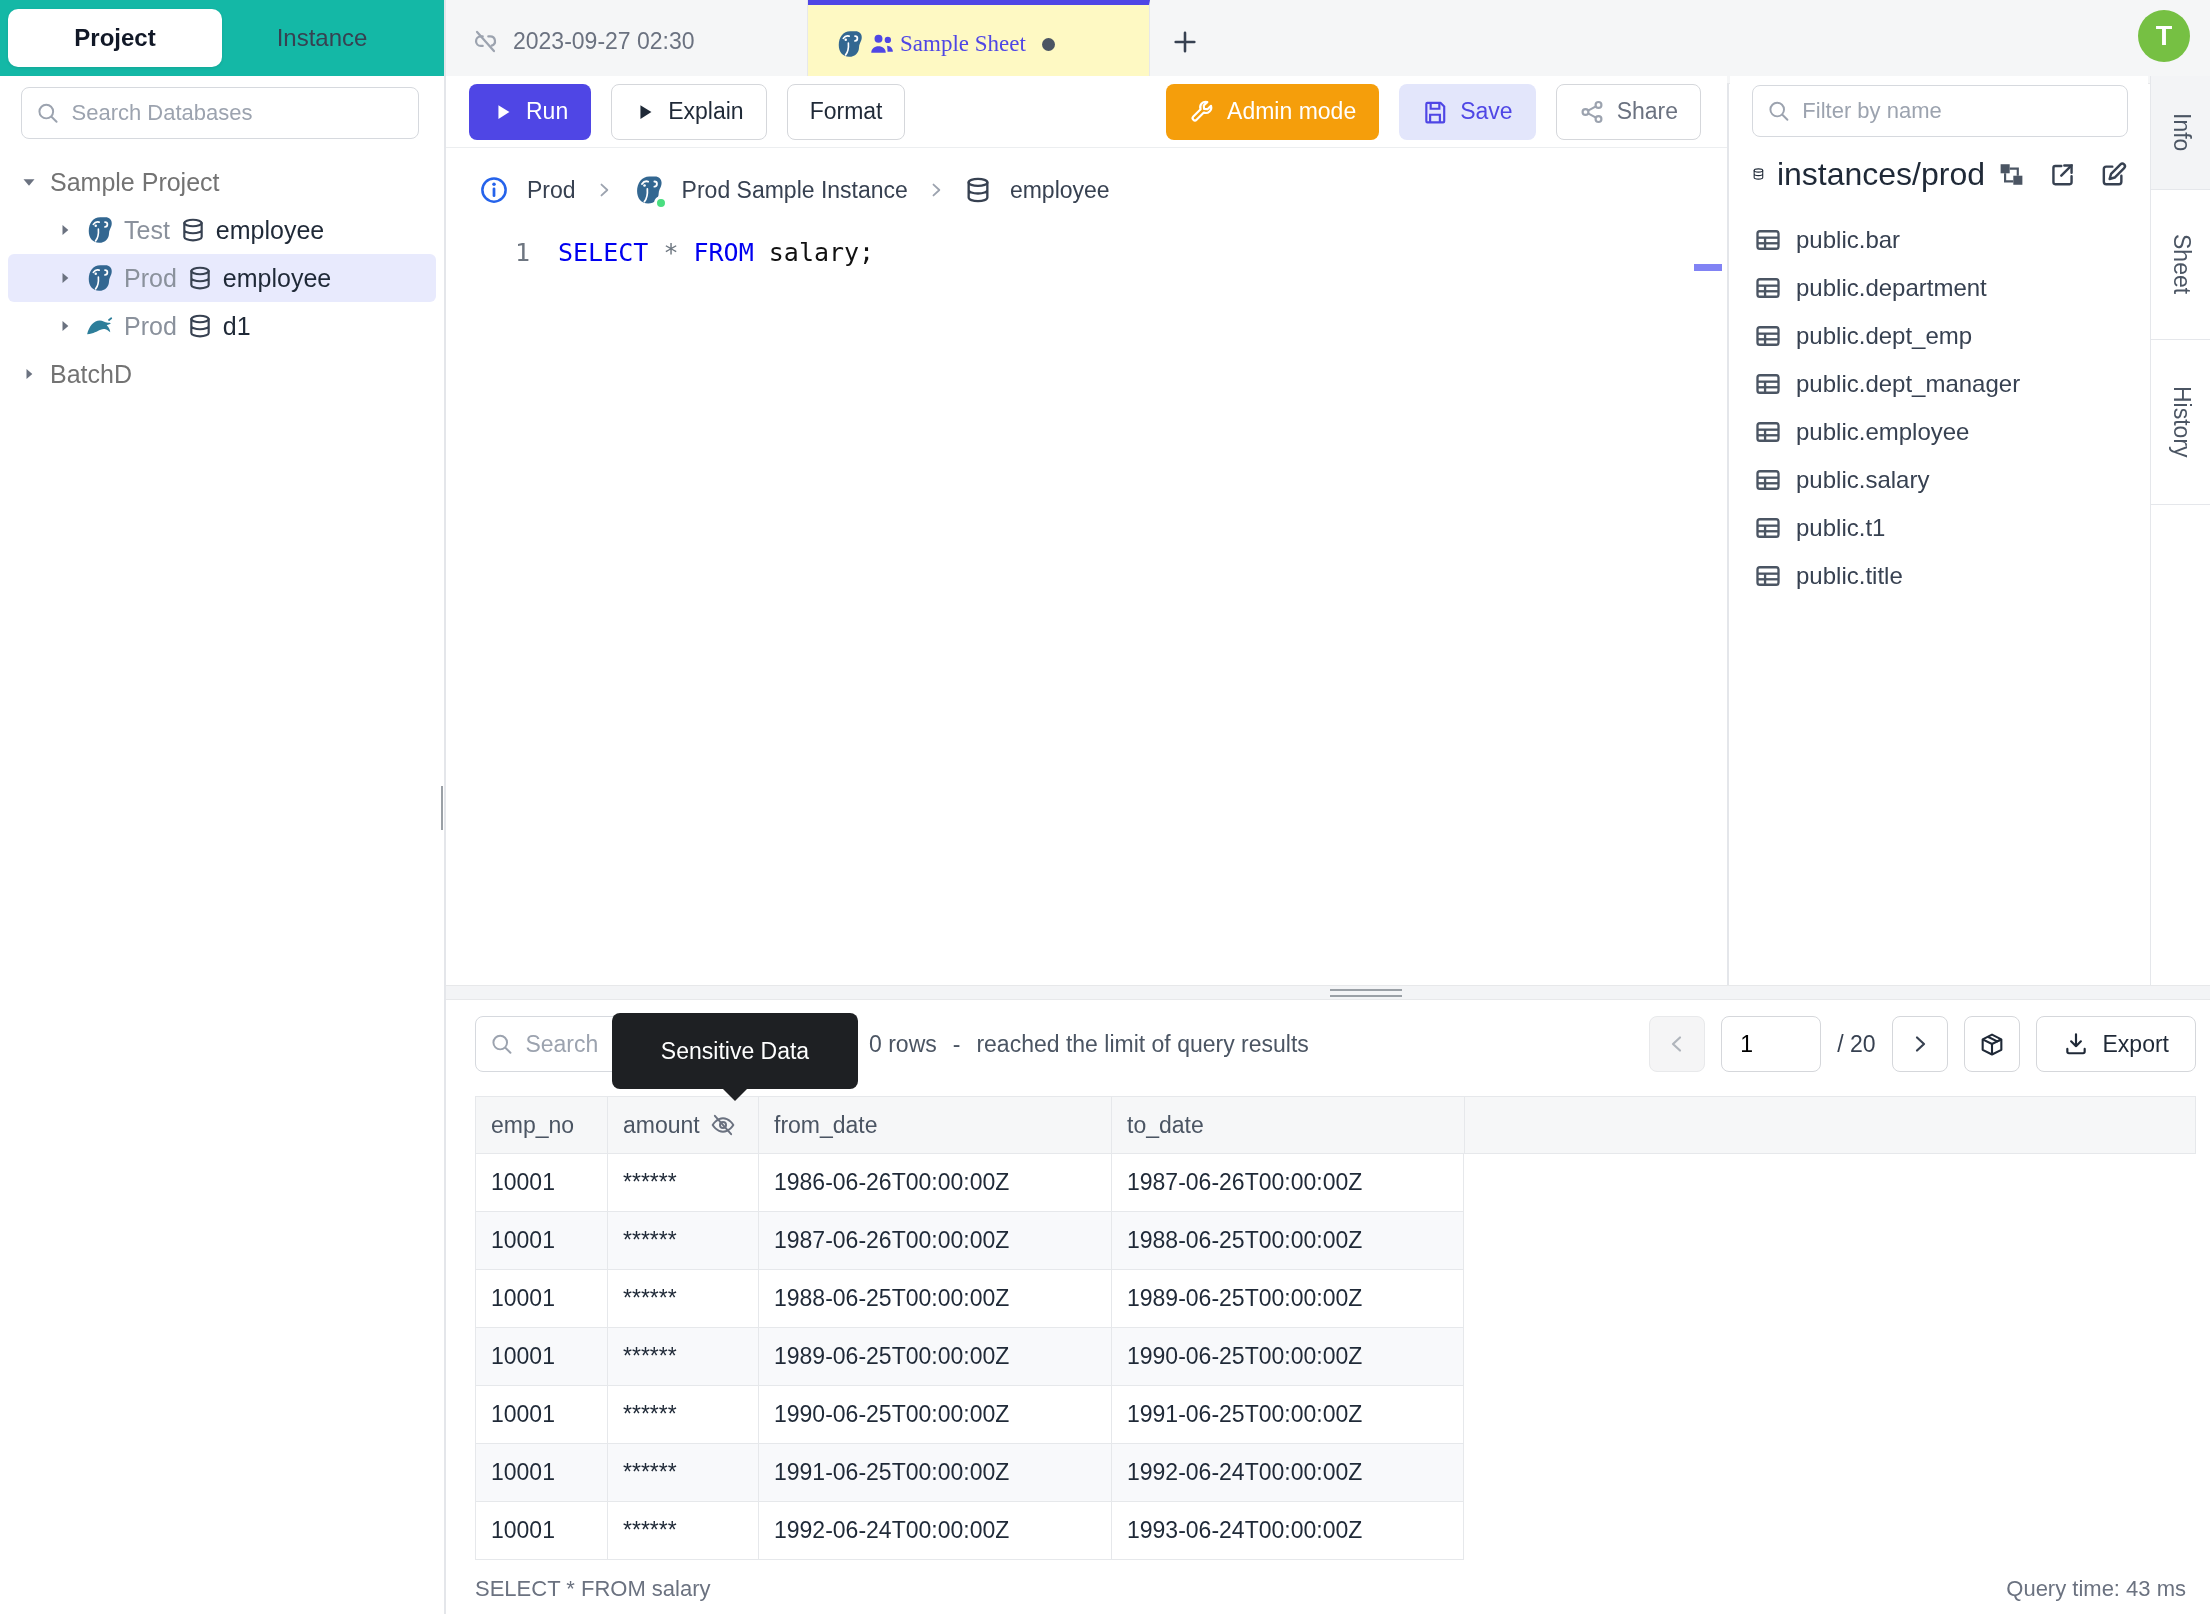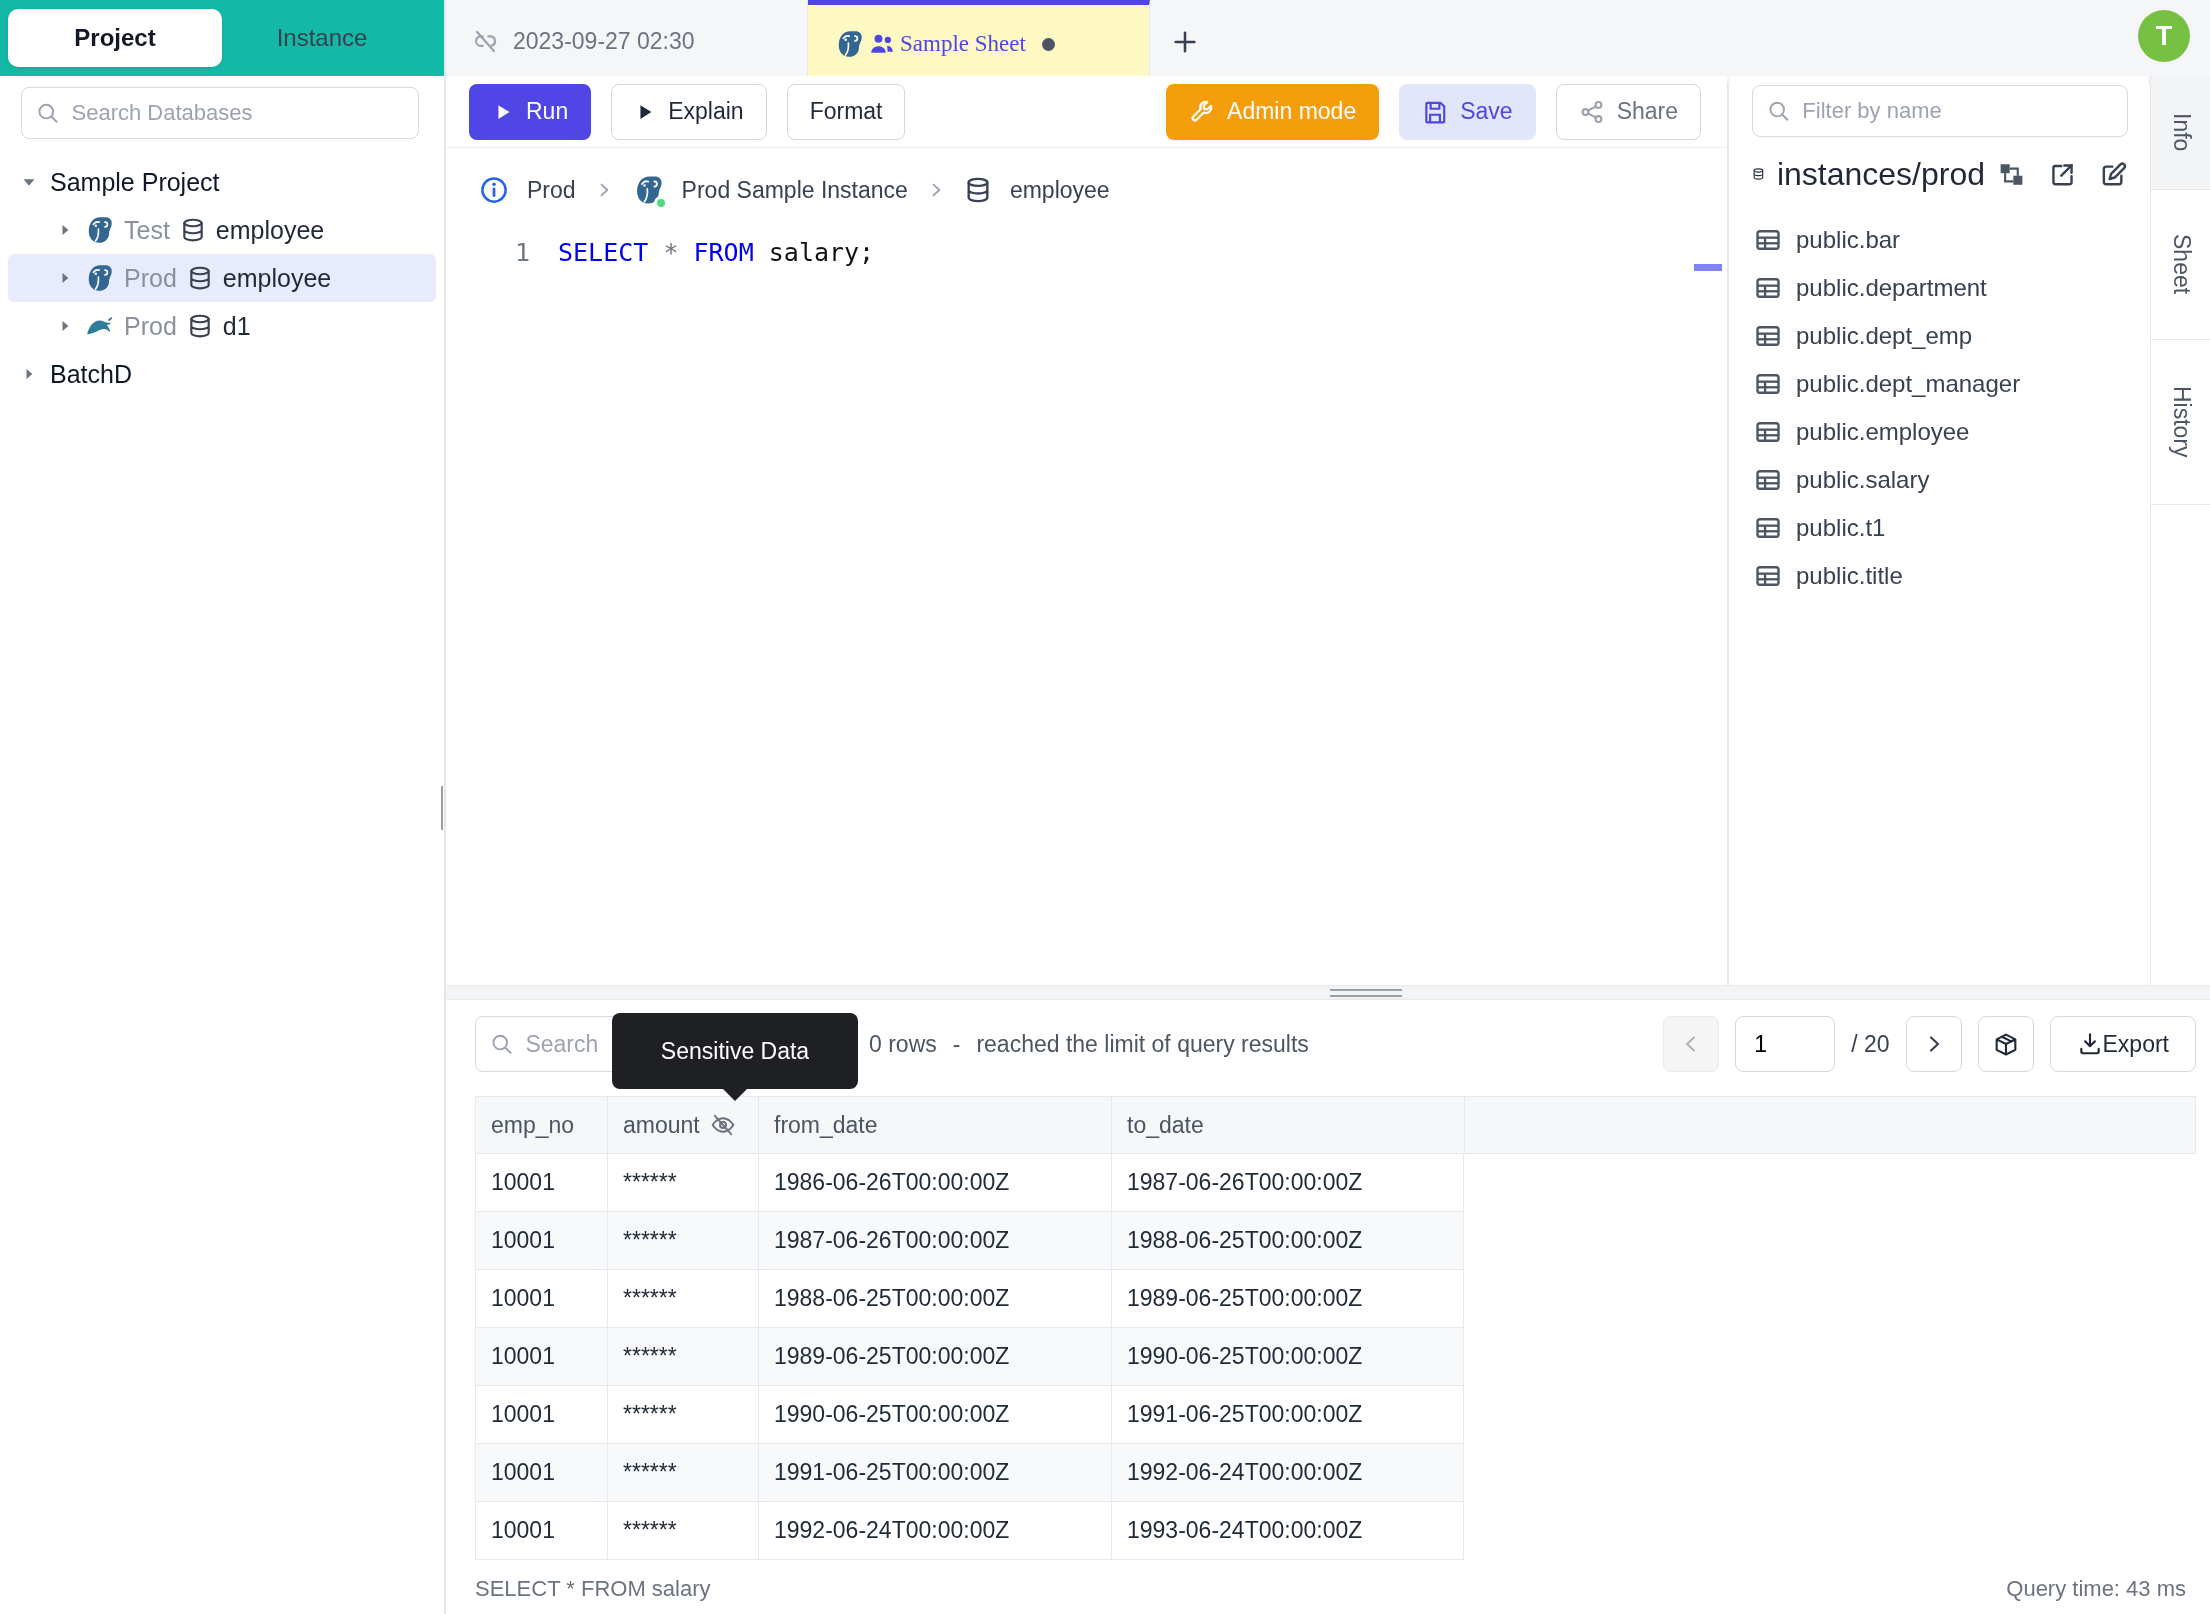--- a/index.html
+++ b/index.html
@@ -23,21 +23,21 @@
   #db-search input { border:none; width:100%; font-size:22px; background:transparent; }
   #tree { position:absolute; left:0; top:158px; width:444px; }
   .tree-row { height:48px; display:flex; align-items:center; font-size:25px; cursor:pointer; }
   .tree-row .caret { width:26px; display:flex; justify-content:center; color:#6b7280; flex:none; }
   .tree-row.l0 { padding-left:16px; }
   .tree-row.l1 { padding-left:52px; }
   .tree-row.selected { background:#e8eafd; border-radius:6px; margin:0 8px; }
   .tree-row.selected.l1 { padding-left:44px; }
   .env-name { color:#8a919c; margin:0 10px 0 10px; }
   .db-name { color:#1f2937; margin-left:10px; }
-  .root-label { margin-left:8px; color:#0f172a; }
+  .root-label { margin-left:8px; color:#737373; }
 
   
   .vdivider { position:absolute; background:#e4e6ea; width:2px; }
   .vgrip { position:absolute; width:8px; display:flex; gap:4px; justify-content:center; }
   .vgrip i { display:block; width:2px; height:44px; background:#9aa0a6; }
   #hdivider { position:absolute; left:446px; top:985px; width:1764px; height:15px;
     background:#f3f4f6; border-top:1px solid #e7e8ea; border-bottom:1px solid #e7e8ea; cursor:row-resize; }
   #hgrip { position:absolute; left:884px; top:3px; width:72px; }
   #hgrip i { display:block; height:2px; background:#9aa0a6; margin-bottom:4px; }
 
@@ -113,21 +113,21 @@
   #rows-info { margin-left:14px; font-size:23px; color:#4b5563; display:flex; gap:16px;
     align-items:center; white-space:nowrap; }
   #pager { margin-left:auto; display:flex; align-items:center; gap:16px; }
   .sq-btn { width:56px; height:56px; border:1px solid #d5d7db; border-radius:8px; background:#fff;
     display:flex; align-items:center; justify-content:center; cursor:pointer; }
   .sq-btn.disabled { background:#f5f5f6; border-color:#e8e9eb; cursor:default; }
   #page-input { width:100px; height:56px; border:1px solid #d5d7db; border-radius:8px;
     font-size:23px; padding-left:18px; }
   #page-total { font-size:23px; color:#374151;text-align:right; }
   #export-btn { height:56px; border:1px solid #d5d7db; border-radius:8px; background:#fff;
-    display:flex; align-items:center; padding:16px 26px; font-size:23px; color:#1f2937;
+    display:flex; align-items:center; gap:14px; padding:16px 26px; font-size:23px; color:#1f2937;
     cursor:pointer; }
   #tooltip { position:absolute; left:166px; top:13px; width:246px; height:76px; background:#1e2023;
     border-radius:8px; color:#fff; font-size:23px; display:flex; align-items:center;
     justify-content:center; z-index:5; }
   #tooltip-arrow { position:absolute; left:110px; bottom:-12px; width:0; height:0;
     border-left:13px solid transparent; border-right:13px solid transparent;
     border-top:13px solid #1e2023; }
 
   
   #grid { position:absolute; left:29px; top:96px; width:1721px; }

